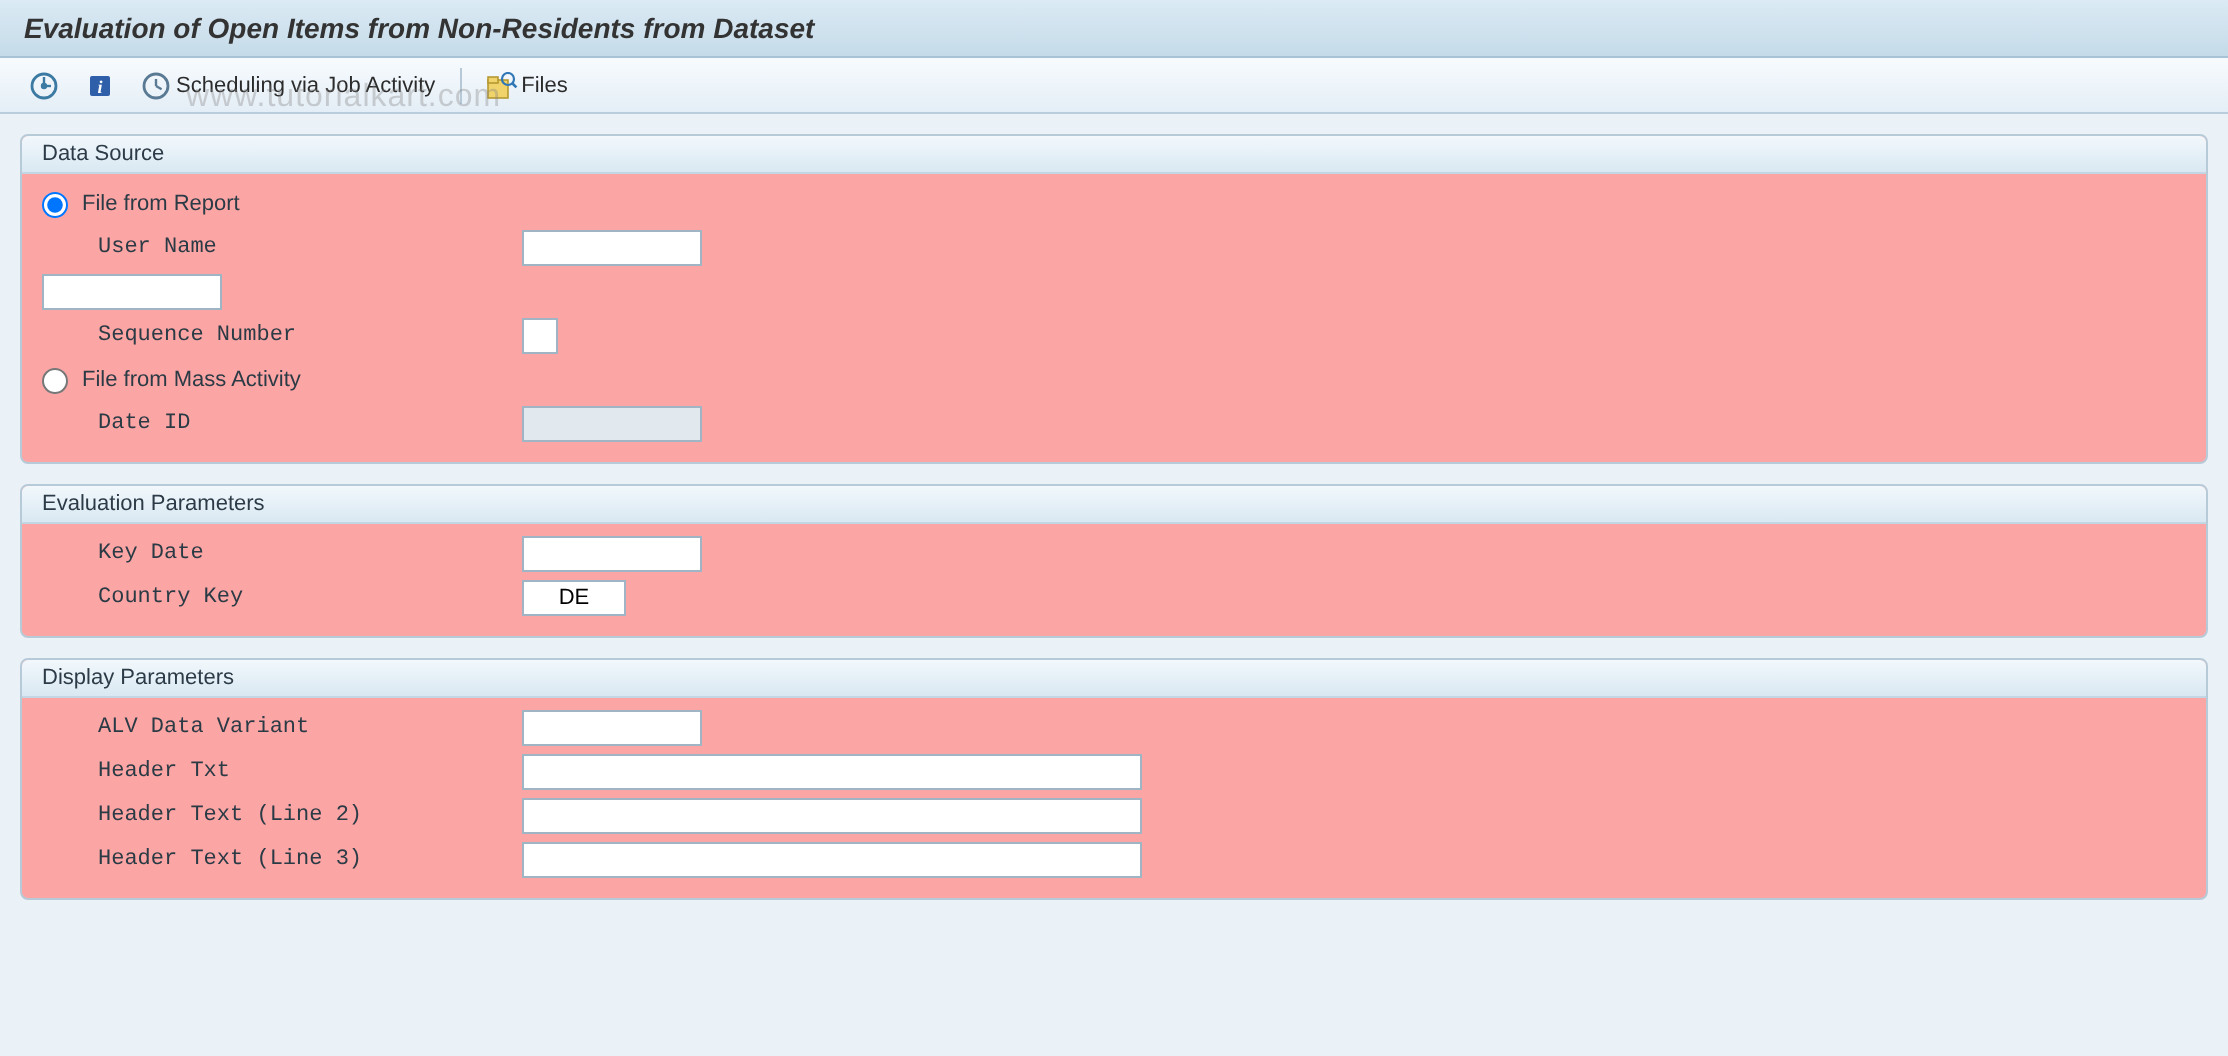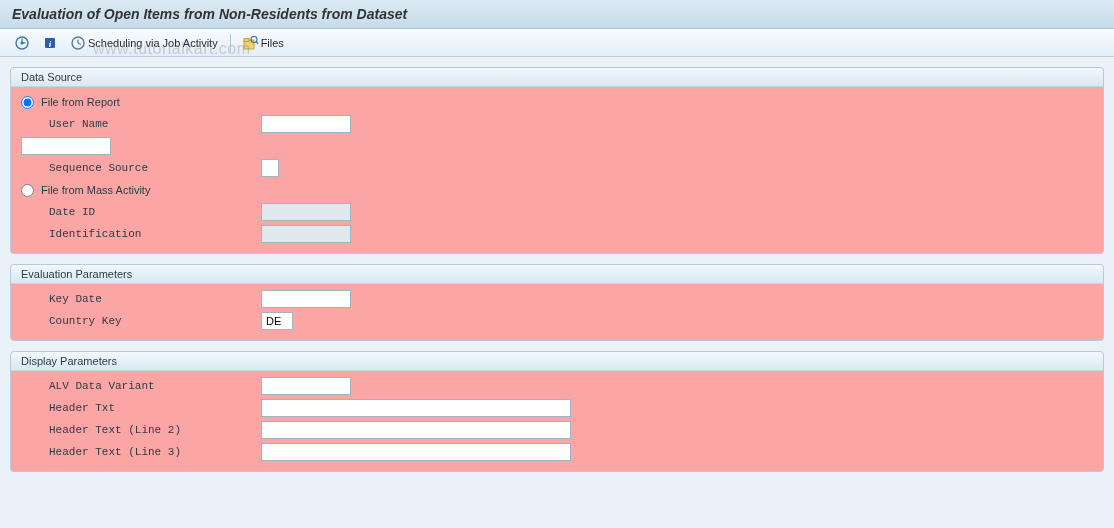--- a/index.html
+++ b/index.html
@@ -95,21 +95,21 @@
     .lbl.indent { padding-left: 28px; width: 240px; font-family: Liberation Mono, monospace; }
     .fld {
       height: 18px;
       border: 1px solid #9fb5c5;
       background: #fff;
       padding: 0 4px;
       font-size: 11px;
     }
     .fld.w90  { width: 90px; }
     .fld.w18  { width: 18px;  }
-    .fld.w32  { width: 32px;  }
+    .fld.w32  { width: 52px; text-align: center;  }
     .fld.w310 { width: 310px; }
     .fld.disabled { background: #e1e9ef; color: #555; }
     .radio-lbl {
       padding-left: 0;
     }
     .watermark {
       position: absolute;
       top: 40px;
       left: 93px;
       font-size: 16px;
@@ -183,37 +183,33 @@
         <div class="lbl radio-lbl">File from Report</div>
       </div>
       <div class="rowline">
         <div class="lbl indent">User Name</div>
         <input class="fld w90" value="" style="">
       </div>
       <div class="rowline">
         <input class="fld w90" value="" style="">
       </div>
       <div class="rowline">
-        <div class="lbl indent">Sequence Source</div>
+        <div class="lbl indent">Sequence Number</div>
         <input class="fld w18" value="" style="">
       </div>
       <div class="rowline">
         <div class="radio-col">
             <input type="radio" name="ds" style="">
           </div>
         <div class="lbl radio-lbl">File from Mass Activity</div>
       </div>
       <div class="rowline">
         <div class="lbl indent">Date ID</div>
         <input class="fld w90 disabled" disabled="" value="" style="">
       </div>
-      <div class="rowline">
-        <div class="lbl indent">Identification</div>
-        <input class="fld w90 disabled" disabled="" value="" style="">
-      </div>
     </div>
   </div>
 
   <div class="group">
     <div class="group-header">Evaluation Parameters</div>
     <div class="group-body">
       <div class="rowline">
         <div class="lbl indent">Key Date</div>
         <input class="fld w90" value="" style="">
       </div>

